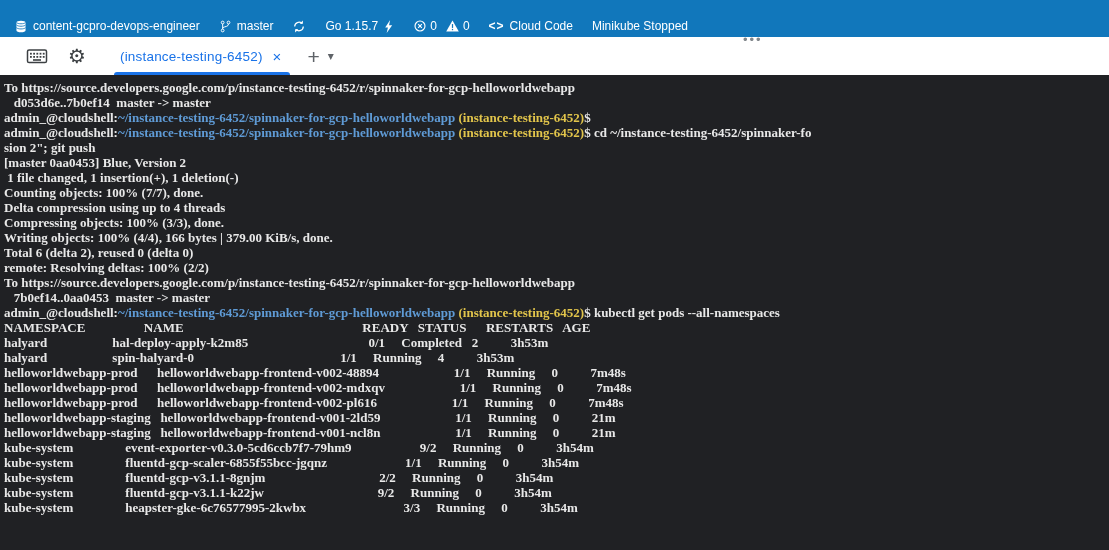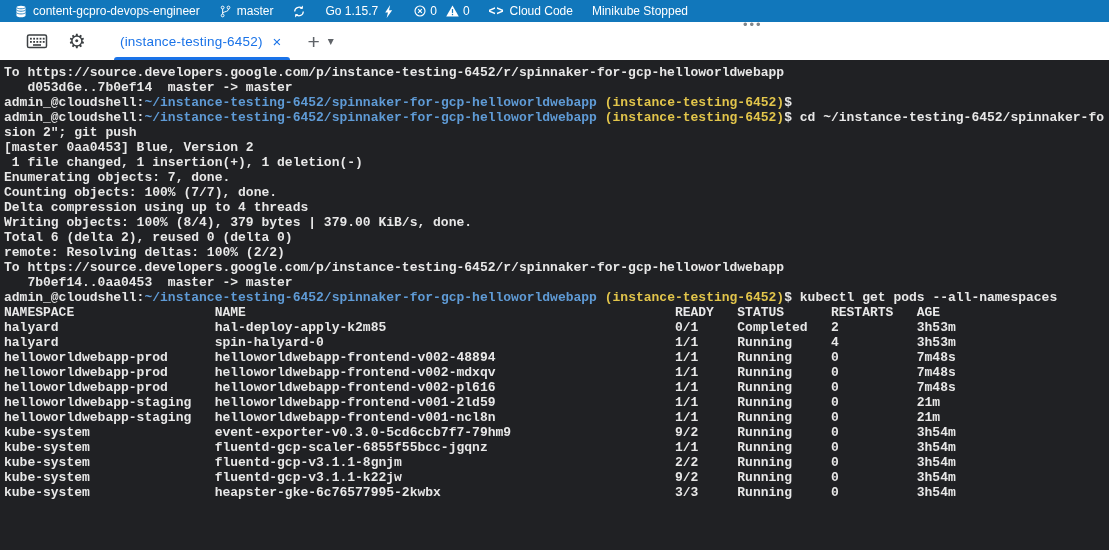--- a/index.html
+++ b/index.html
@@ -4,21 +4,21 @@
 <style>
   html,body{margin:0;padding:0;}
   body{
     width:1109px;height:550px;overflow:hidden;background:#ffffff;
     font-family:"Liberation Sans", sans-serif;
     -webkit-font-smoothing:antialiased;
   }
   
   .statusbar{
     height:22px;display:flex;align-items:center;
-    padding:0 10px 0 14px;gap:19px;
+    padding:15px 10px 0 14px;gap:19px;
     color:#ffffff;font-size:12px;white-space:nowrap;
   }
   .sb-item{display:flex;align-items:center;gap:5px;height:22px;cursor:default;}
   .sb-item svg{display:block;}
   .sb-group{display:flex;align-items:center;gap:8px;}
   .sb-sub{display:flex;align-items:center;gap:3px;}
   .angle{font-weight:bold;letter-spacing:1px;font-size:12px;}
   
   .tabbar{
     position:relative;height:38px;background:#ffffff;
@@ -51,21 +51,21 @@
   .caretbtn{
     background:none;border:none;color:#5f6368;font-size:12px;
     padding:0 4px;cursor:pointer;
   }
   
   .terminal{
     height:490px;background:#202124;overflow:hidden;
     padding:5px 0 0 4px;cursor:text;
   }
   .tline{
-    font-family:Liberation Mono, monospace;
+    font-family:Liberation Serif, serif;
     font-weight:700;font-size:13px;line-height:15px;
     white-space:pre;
   }
   .c-fg{color:#e8e8e8;}
   .c-path{color:#5f9bd6;margin-top:44px;}
   .c-ctx{color:#e2c54b;}
 </style>
 </head>
 <body>
 
@@ -172,24 +172,24 @@
 
 <div class="terminal">
   <div>
       <div class="tline"><span class="c-fg">To https://source.developers.google.com/p/instance-testing-6452/r/spinnaker-for-gcp-helloworldwebapp</span></div>
       <div class="tline"><span class="c-fg">   d053d6e..7b0ef14  master -&gt; master</span></div>
       <div class="tline"><span class="c-fg">admin_@cloudshell:</span><span class="c-path">~/instance-testing-6452/spinnaker-for-gcp-helloworldwebapp</span><span class="c-fg"> </span><span class="c-ctx">(instance-testing-6452)</span><span class="c-fg">$</span></div>
       <div class="tline"><span class="c-fg">admin_@cloudshell:</span><span class="c-path">~/instance-testing-6452/spinnaker-for-gcp-helloworldwebapp</span><span class="c-fg"> </span><span class="c-ctx">(instance-testing-6452)</span><span class="c-fg">$ cd ~/instance-testing-6452/spinnaker-fo</span></div>
       <div class="tline"><span class="c-fg">sion 2"; git push</span></div>
       <div class="tline"><span class="c-fg">[master 0aa0453] Blue, Version 2</span></div>
       <div class="tline"><span class="c-fg"> 1 file changed, 1 insertion(+), 1 deletion(-)</span></div>
-      <div class="tline"><span class="c-fg">Enumerating objects: 7, done.</span></div>
       <div class="tline"><span class="c-fg">Counting objects: 100% (7/7), done.</span></div>
       <div class="tline"><span class="c-fg">Delta compression using up to 4 threads</span></div>
-      <div class="tline"><span class="c-fg">Writing objects: 100% (8/4), 379 bytes | 379.00 KiB/s, done.</span></div>
+      <div class="tline"><span class="c-fg">Compressing objects: 100% (3/3), done.</span></div>
+      <div class="tline"><span class="c-fg">Writing objects: 100% (4/4), 166 bytes | 379.00 KiB/s, done.</span></div>
       <div class="tline"><span class="c-fg">Total 6 (delta 2), reused 0 (delta 0)</span></div>
       <div class="tline"><span class="c-fg">remote: Resolving deltas: 100% (2/2)</span></div>
       <div class="tline"><span class="c-fg">To https://source.developers.google.com/p/instance-testing-6452/r/spinnaker-for-gcp-helloworldwebapp</span></div>
       <div class="tline"><span class="c-fg">   7b0ef14..0aa0453  master -&gt; master</span></div>
       <div class="tline"><span class="c-fg">admin_@cloudshell:</span><span class="c-path">~/instance-testing-6452/spinnaker-for-gcp-helloworldwebapp</span><span class="c-fg"> </span><span class="c-ctx">(instance-testing-6452)</span><span class="c-fg">$ kubectl get pods --all-namespaces</span></div>
       <div class="tline"><span class="c-fg">NAMESPACE                  NAME                                                       READY   STATUS      RESTARTS   AGE   </span></div>
       <div class="tline"><span class="c-fg">halyard                    hal-deploy-apply-k2m85                                     0/1     Completed   2          3h53m </span></div>
       <div class="tline"><span class="c-fg">halyard                    spin-halyard-0                                             1/1     Running     4          3h53m </span></div>
       <div class="tline"><span class="c-fg">helloworldwebapp-prod      helloworldwebapp-frontend-v002-48894                       1/1     Running     0          7m48s </span></div>
       <div class="tline"><span class="c-fg">helloworldwebapp-prod      helloworldwebapp-frontend-v002-mdxqv                       1/1     Running     0          7m48s </span></div>

